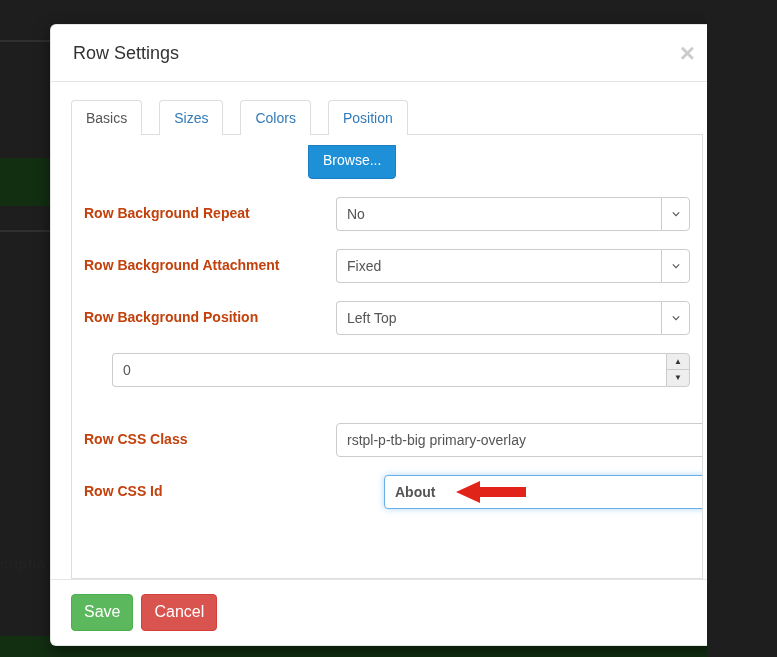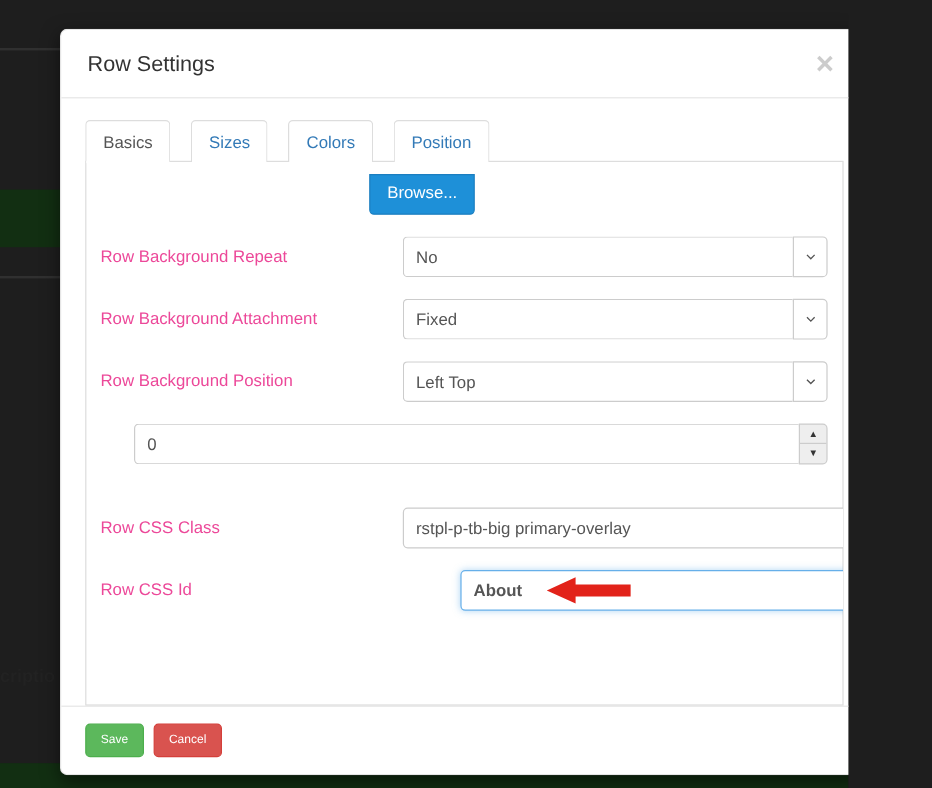--- a/index.html
+++ b/index.html
@@ -23,24 +23,24 @@
   .tab{border:1px solid #ddd;border-bottom:none;padding:9px 14px;font-size:14px;cursor:pointer;background:#fff;margin-right:17px;border-radius:4px 4px 0 0;color:#337ab7;}
   .tab.active{color:#555;border-color:#ddd;background:#fff;position:relative;}
   .tab.active::after{content:"";position:absolute;left:0;right:0;bottom:-1px;height:2px;background:#fff;}
 
   .tab-pane-wrap{border:1px solid #ddd;flex:1;min-height:0;position:relative;margin-top:-1px;}
   .tab-pane{position:absolute;inset:0;overflow-y:scroll;padding:10px 12px 20px 12px;}
 
   
   .form-row{display:flex;align-items:flex-start;margin-top:18px;}
   .form-row:first-child{margin-top:2px;}
-  .form-label{width:224px;flex:0 0 224px;font-size:14px;color:#ec4899;padding-top:7px;line-height:1.35;}
+  .form-label{width:224px;flex:0 0 224px;font-size:14px;color:#c2410c;padding-top:7px;line-height:1.35;font-weight:bold;}
   .form-field{flex:1;}
 
-  .btn{display:inline-block;padding:6px 12px;font-size:10px;border-radius:4px;border:1px solid transparent;cursor:pointer;line-height:1.42;}
+  .btn{display:inline-block;padding:6px 12px;font-size:16px;border-radius:4px;border:1px solid transparent;cursor:pointer;line-height:1.42;}
   .btn-browse{background:#1e90d8;border-color:#1b7ec0;color:#fff;padding:5px 14px 7px;font-size:14px;border-radius:0 0 4px 4px;}
   .btn-success{background:#5cb85c;border-color:#4cae4c;color:#fff;}
   .btn-danger{background:#d9534f;border-color:#d43f3a;color:#fff;}
 
   .form-control{width:100%;box-sizing:border-box;height:34px;padding:6px 10px;font-size:14px;color:#555;background:#fff;border:1px solid #ccc;border-radius:4px;margin-left:28px;}
   .form-control.focus{border-color:#66afe9;box-shadow:0 0 6px rgba(102,175,233,.5);outline:none;font-weight:bold;}
 
   .combo{display:flex;width:100%;}
   .combo .form-control{border-top-right-radius:0;border-bottom-right-radius:0;border-right:none;}
   .combo-btn{width:32px;border:1px solid #ccc;border-left:1px solid #ccc;background:#fff;border-radius:0 4px 4px 0;display:flex;align-items:center;justify-content:center;cursor:pointer;}

